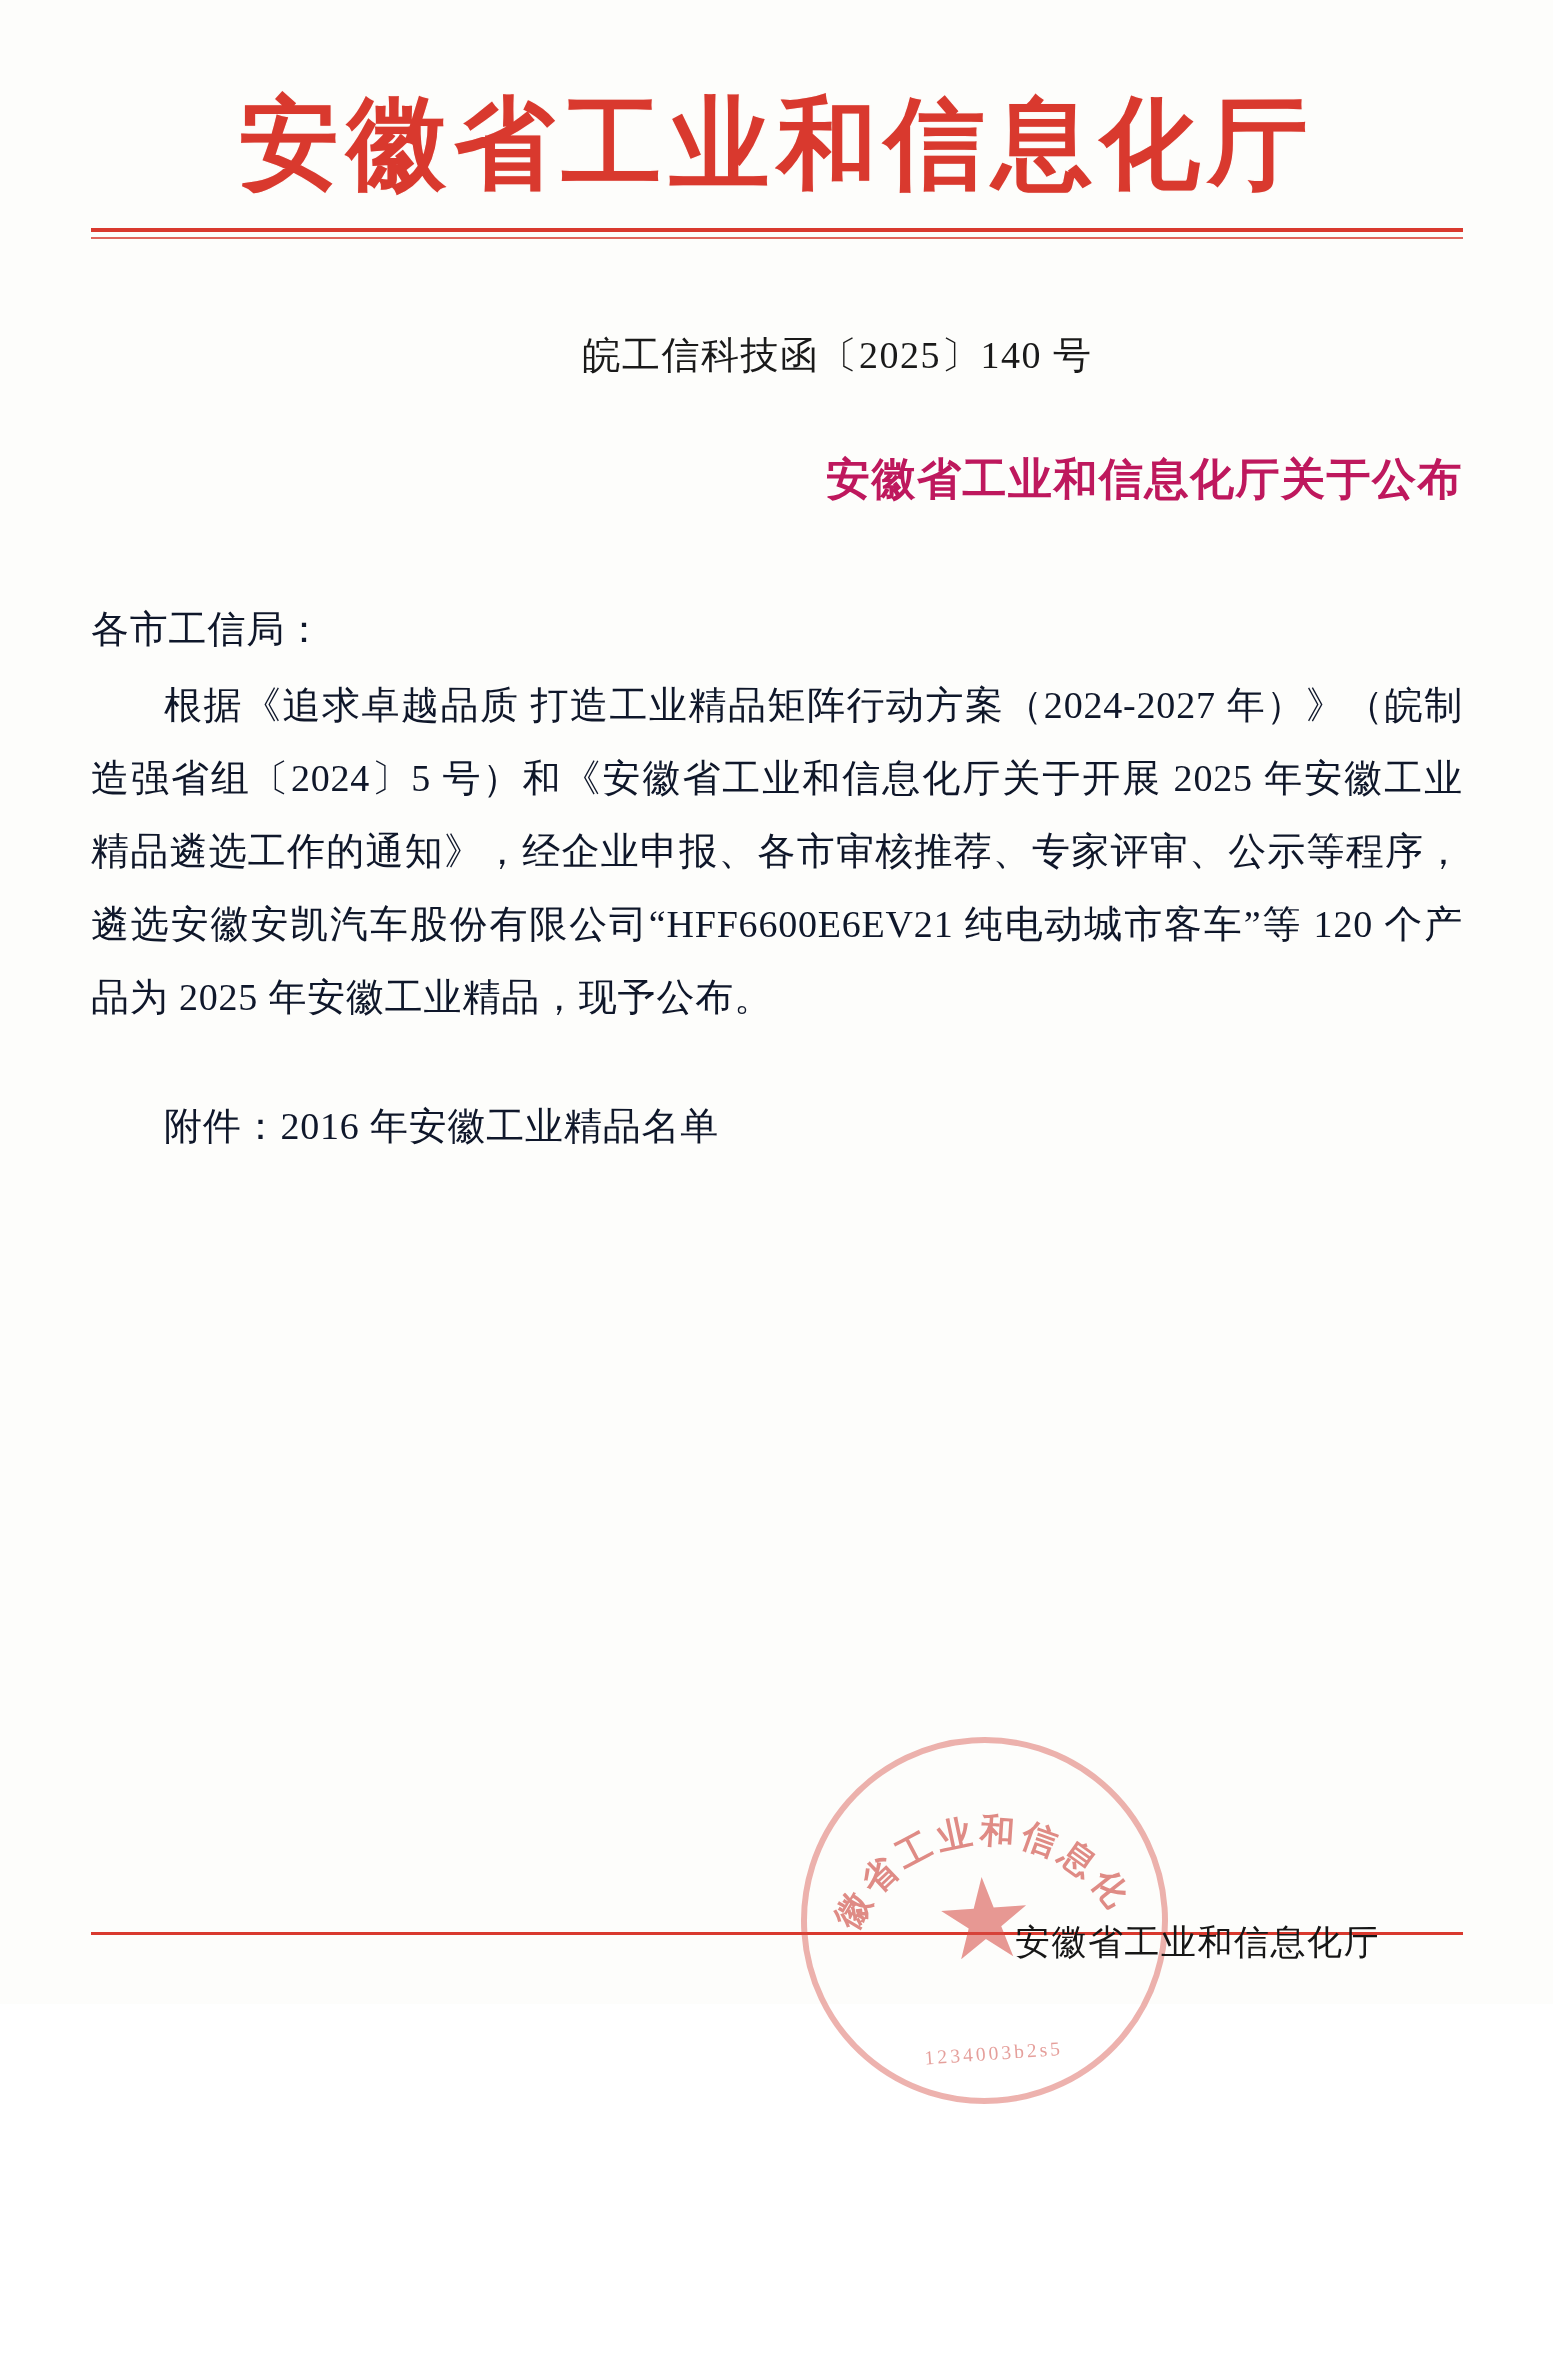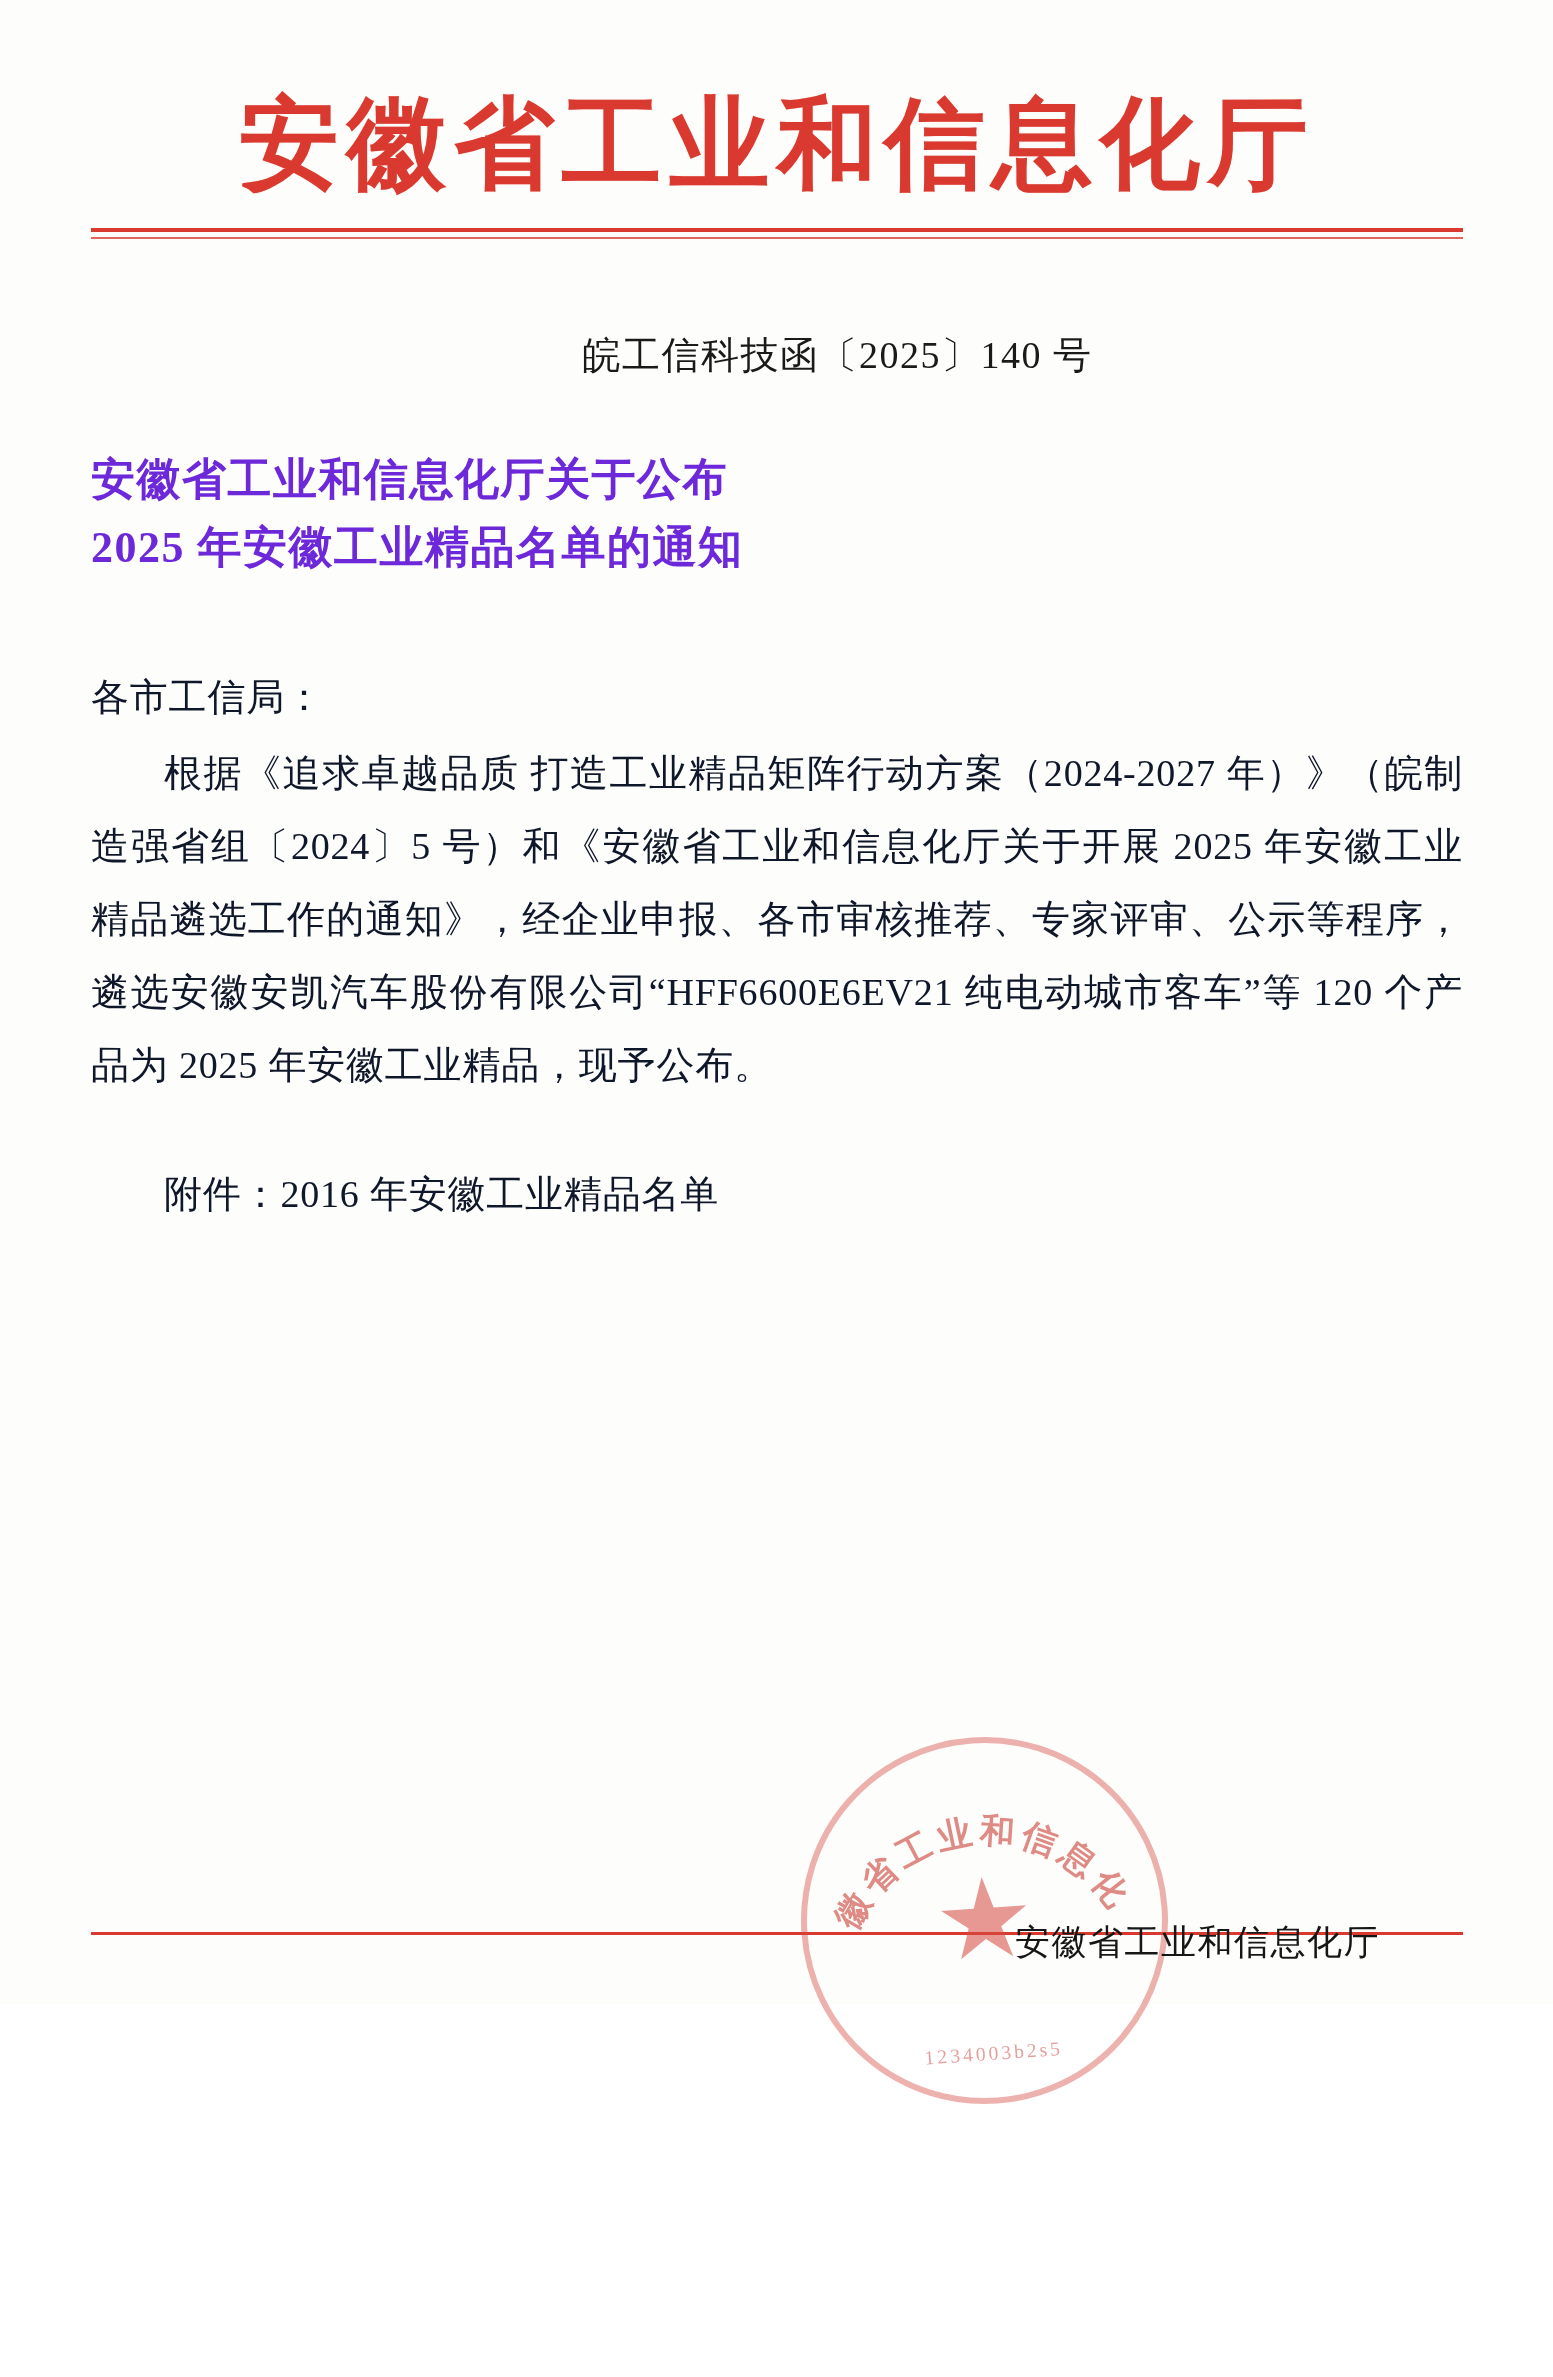--- a/index.html
+++ b/index.html
@@ -61,26 +61,26 @@
   .doc-number {
     font-size: 38px;
     letter-spacing: 1.5px;
     color: #1a1a1a;
     font-family: "Liberation Serif", "DejaVu Serif", serif;
   }
 
   
   .doc-title {
     margin-top: 65px;
-    text-align: left;
+    text-align: right;
     font-weight: bold;
     font-size: 44px;
     line-height: 1.55;
     letter-spacing: 1.5px;
-    color: #6d28d9;
+    color: #be185d;
   }
   .doc-title .line {
     display: block;
   }
 
   
   .body-block {
     margin-top: 79px;
     font-size: 38px;
     line-height: 1.92;
@@ -182,21 +182,20 @@
     <div class="letterhead-rule"></div>
     <div class="letterhead-rule thin"></div>
   </div>
 
   <div class="doc-number-row">
     <span class="doc-number">皖工信科技函〔2025〕140 号</span>
   </div>
 
   <div class="doc-title">
     <span class="line">安徽省工业和信息化厅关于公布</span>
-    <span class="line">2025 年安徽工业精品名单的通知</span>
   </div>
 
   <div class="body-block">
     <div class="salutation">各市工信局：</div>
     <div class="para">根据《追求卓越品质  打造工业精品矩阵行动方案（2024-2027 年）》（皖制造强省组〔2024〕5 号）和《安徽省工业和信息化厅关于开展 2025 年安徽工业精品遴选工作的通知》，经企业申报、各市审核推荐、专家评审、公示等程序，遴选安徽安凯汽车股份有限公司“HFF6600E6EV21 纯电动城市客车”等 120 个产品为 2025 年安徽工业精品，现予公布。</div>
     <div class="attachment">附件：2016 年安徽工业精品名单</div>
   </div>
 
   <div class="seal">
     <svg class="seal-arc" viewBox="0 0 470 470">

